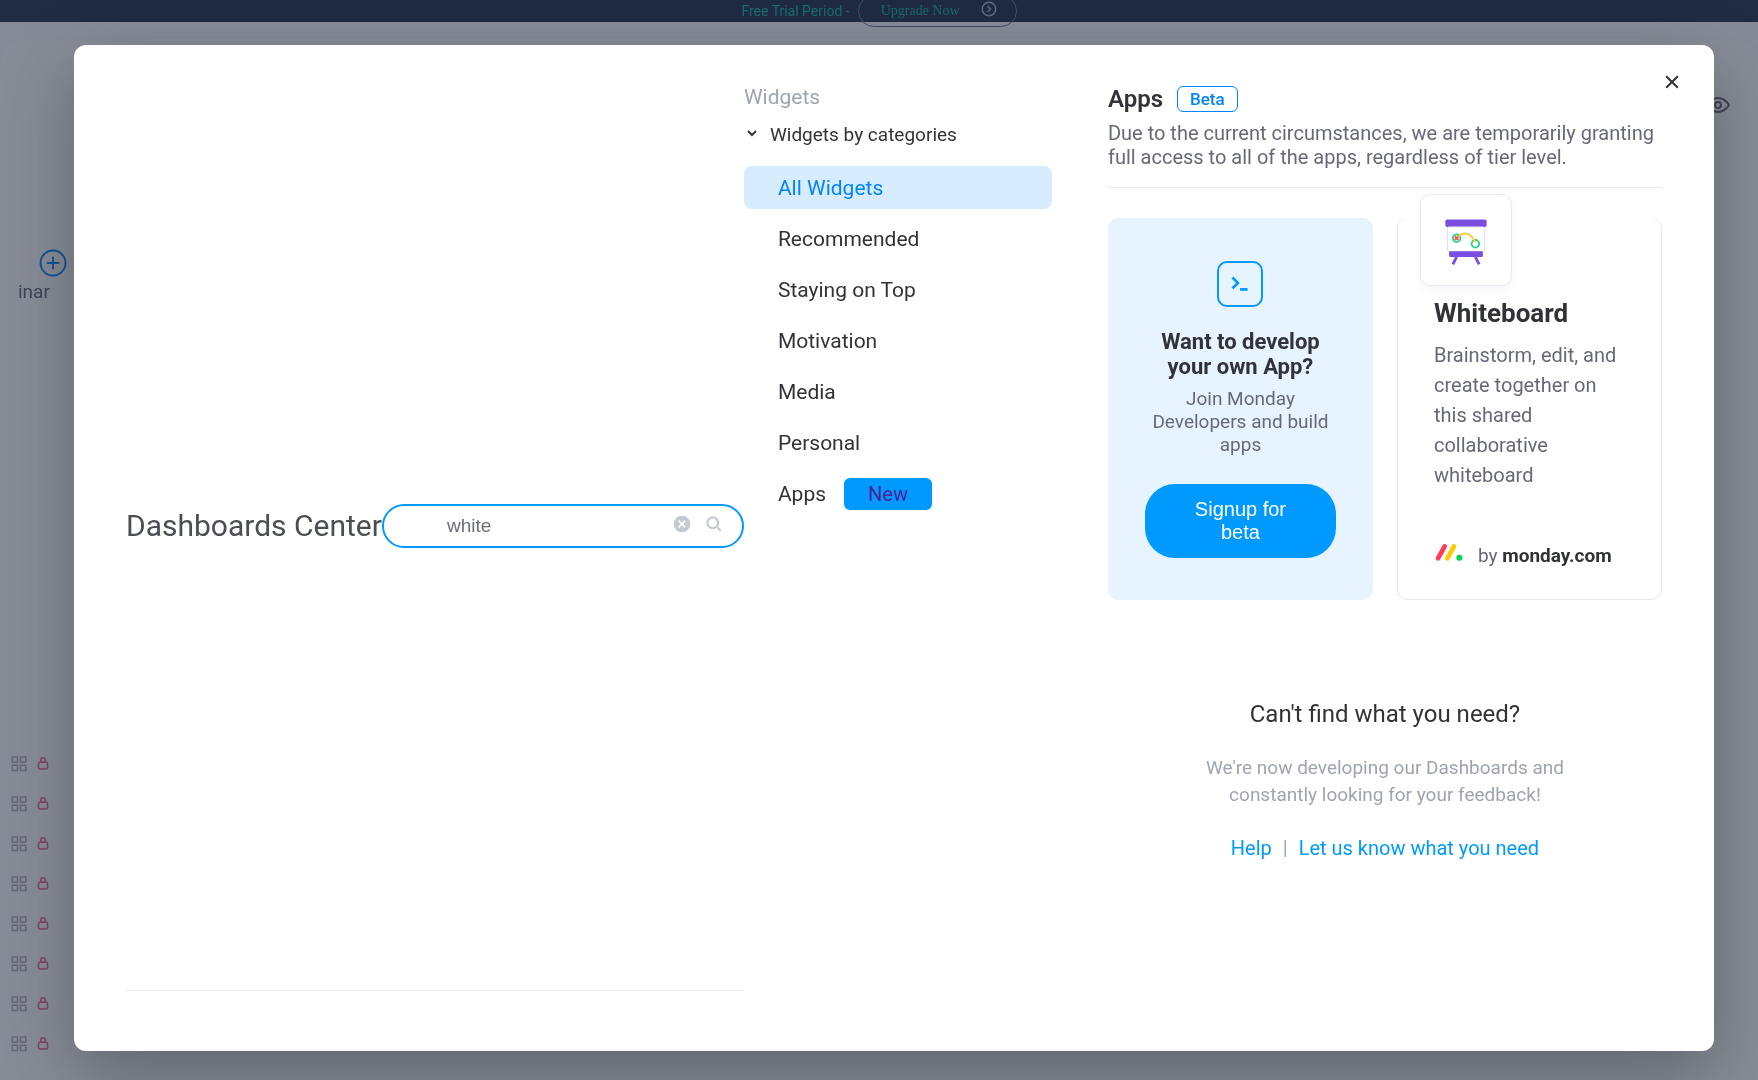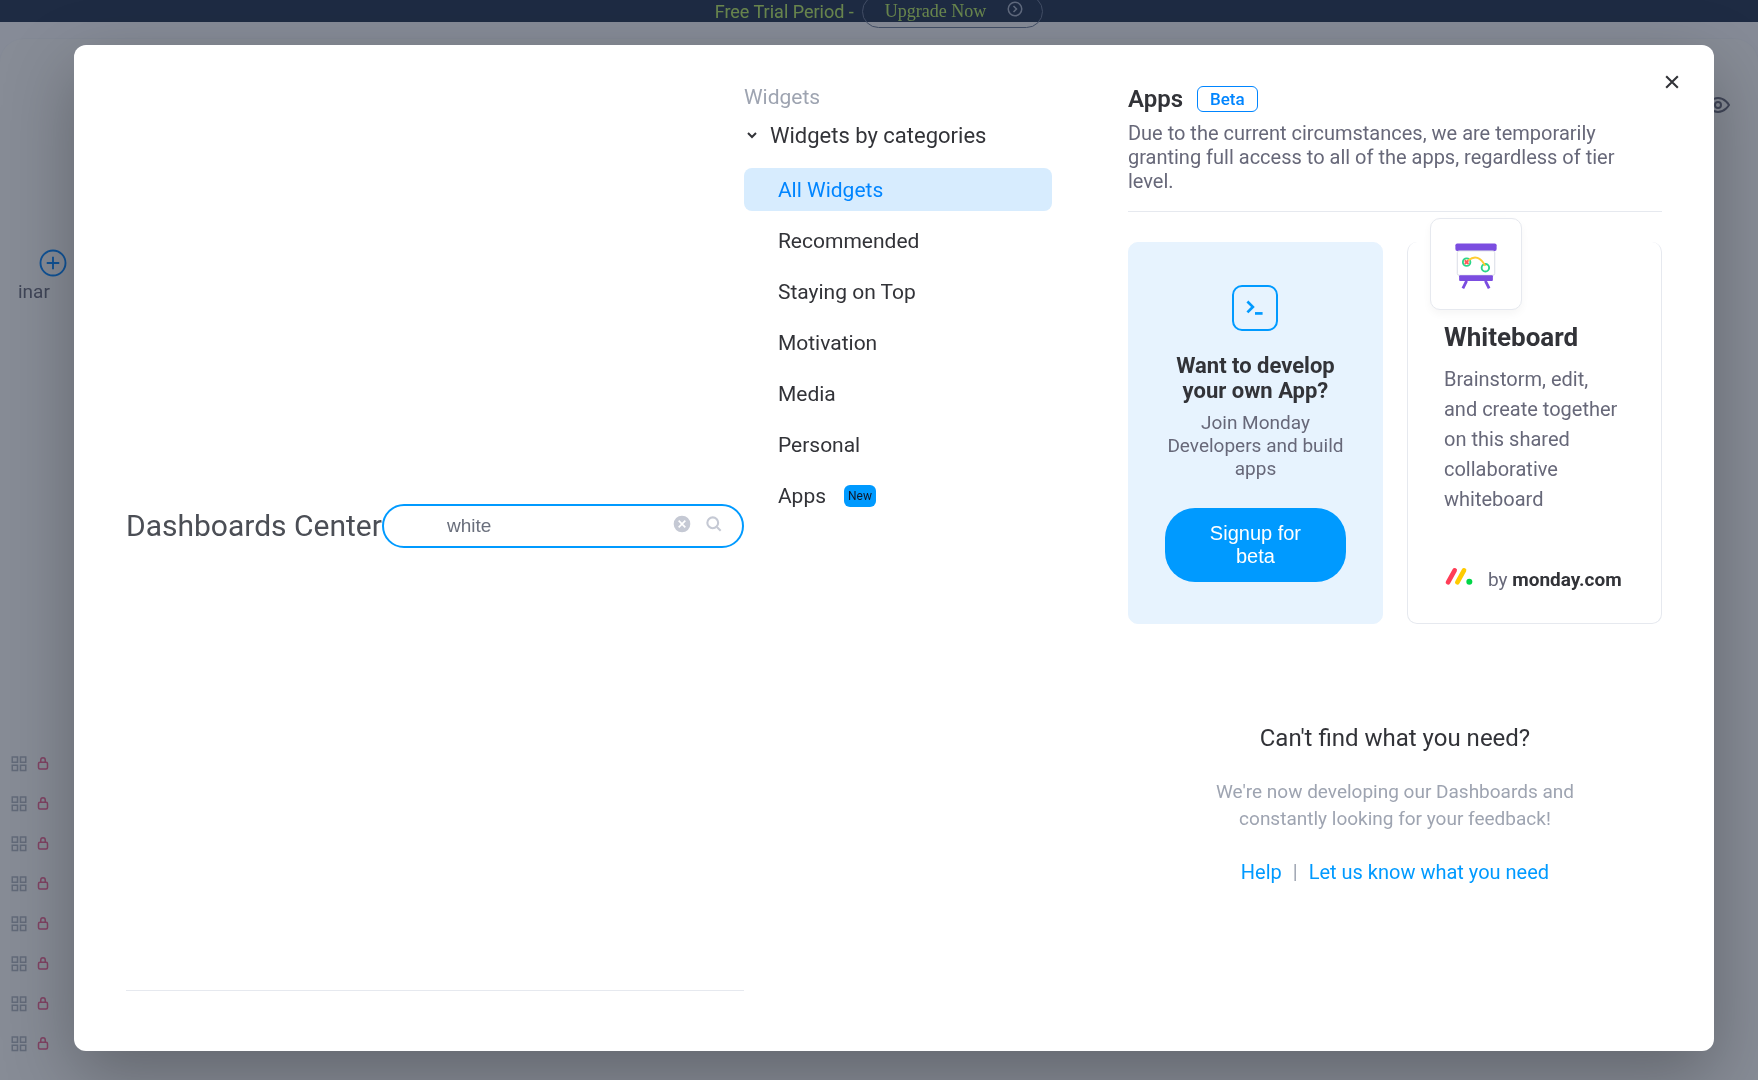--- a/index.html
+++ b/index.html
@@ -29,22 +29,22 @@
     inset:0;
     filter:grayscale(0%) brightness(0.98);
   }
   .bg-header{
     height:22px;
     background:var(--bg-header);
     display:flex;
     align-items:center;
     justify-content:center;
     gap:6px;
-    color:#bef264;
-    font-size:18px;
+    color:#14b8a6;
+    font-size:14px;
     border-radius:0 0 0 0;
   }
   .bg-header .upgrade-pill{
     border:1px solid #6b7a97;
     border-radius:24px;
     padding:4px 18px 4px 22px;
     display:flex;
     align-items:center;
     gap:20px;
     margin-left:2px;
@@ -160,36 +160,36 @@
     top:50%;transform:translateY(-50%);
   }
   .search-wrap .clear-icon{right:50px;cursor:pointer;}
   .search-wrap .search-icon{right:18px;}
   .search-wrap svg{width:20px;height:20px;}
 
   
   .modal-body{
     flex:1;
     display:flex;
-    gap:76px;
+    gap:56px;
     overflow:hidden;
   }
   
   .sidebar{width:308px;flex-shrink:0;}
   .sidebar-heading{
     font-size:21px;
     color:var(--text-light);
     margin:0 0 14px 0;
     font-weight:400;
   }
   .sidebar-subheading{
     display:flex;
     align-items:center;
     gap:10px;
-    font-size:22px;
+    font-size:19px;
     color:#323338;
     margin:0 0 20px 0;
     cursor:pointer;
   }
   .sidebar-subheading svg{width:16px;height:16px;stroke:#323338;}
   .side-list{
     list-style:none;margin:0;padding:0;
     display:flex;flex-direction:column;gap:8px;
   }
   .side-item{
@@ -202,23 +202,23 @@
     border-radius:8px;
     cursor:pointer;
   }
   .side-item.active{
     background:#d7ecfe;
     color:var(--blue-primary);
   }
   .side-item .new-badge{
     margin-left:18px;
     background:var(--blue-sky);
-    color:#0f172a;
-    font-size:12px;
-    padding:4px 4px;
+    color:#4c1d95;
+    font-size:20px;
+    padding:4px 24px;
     border-radius:6px;
   }
 
   
   .content{
     flex:1;
     display:flex;
     flex-direction:column;
     min-width:0;
   }

